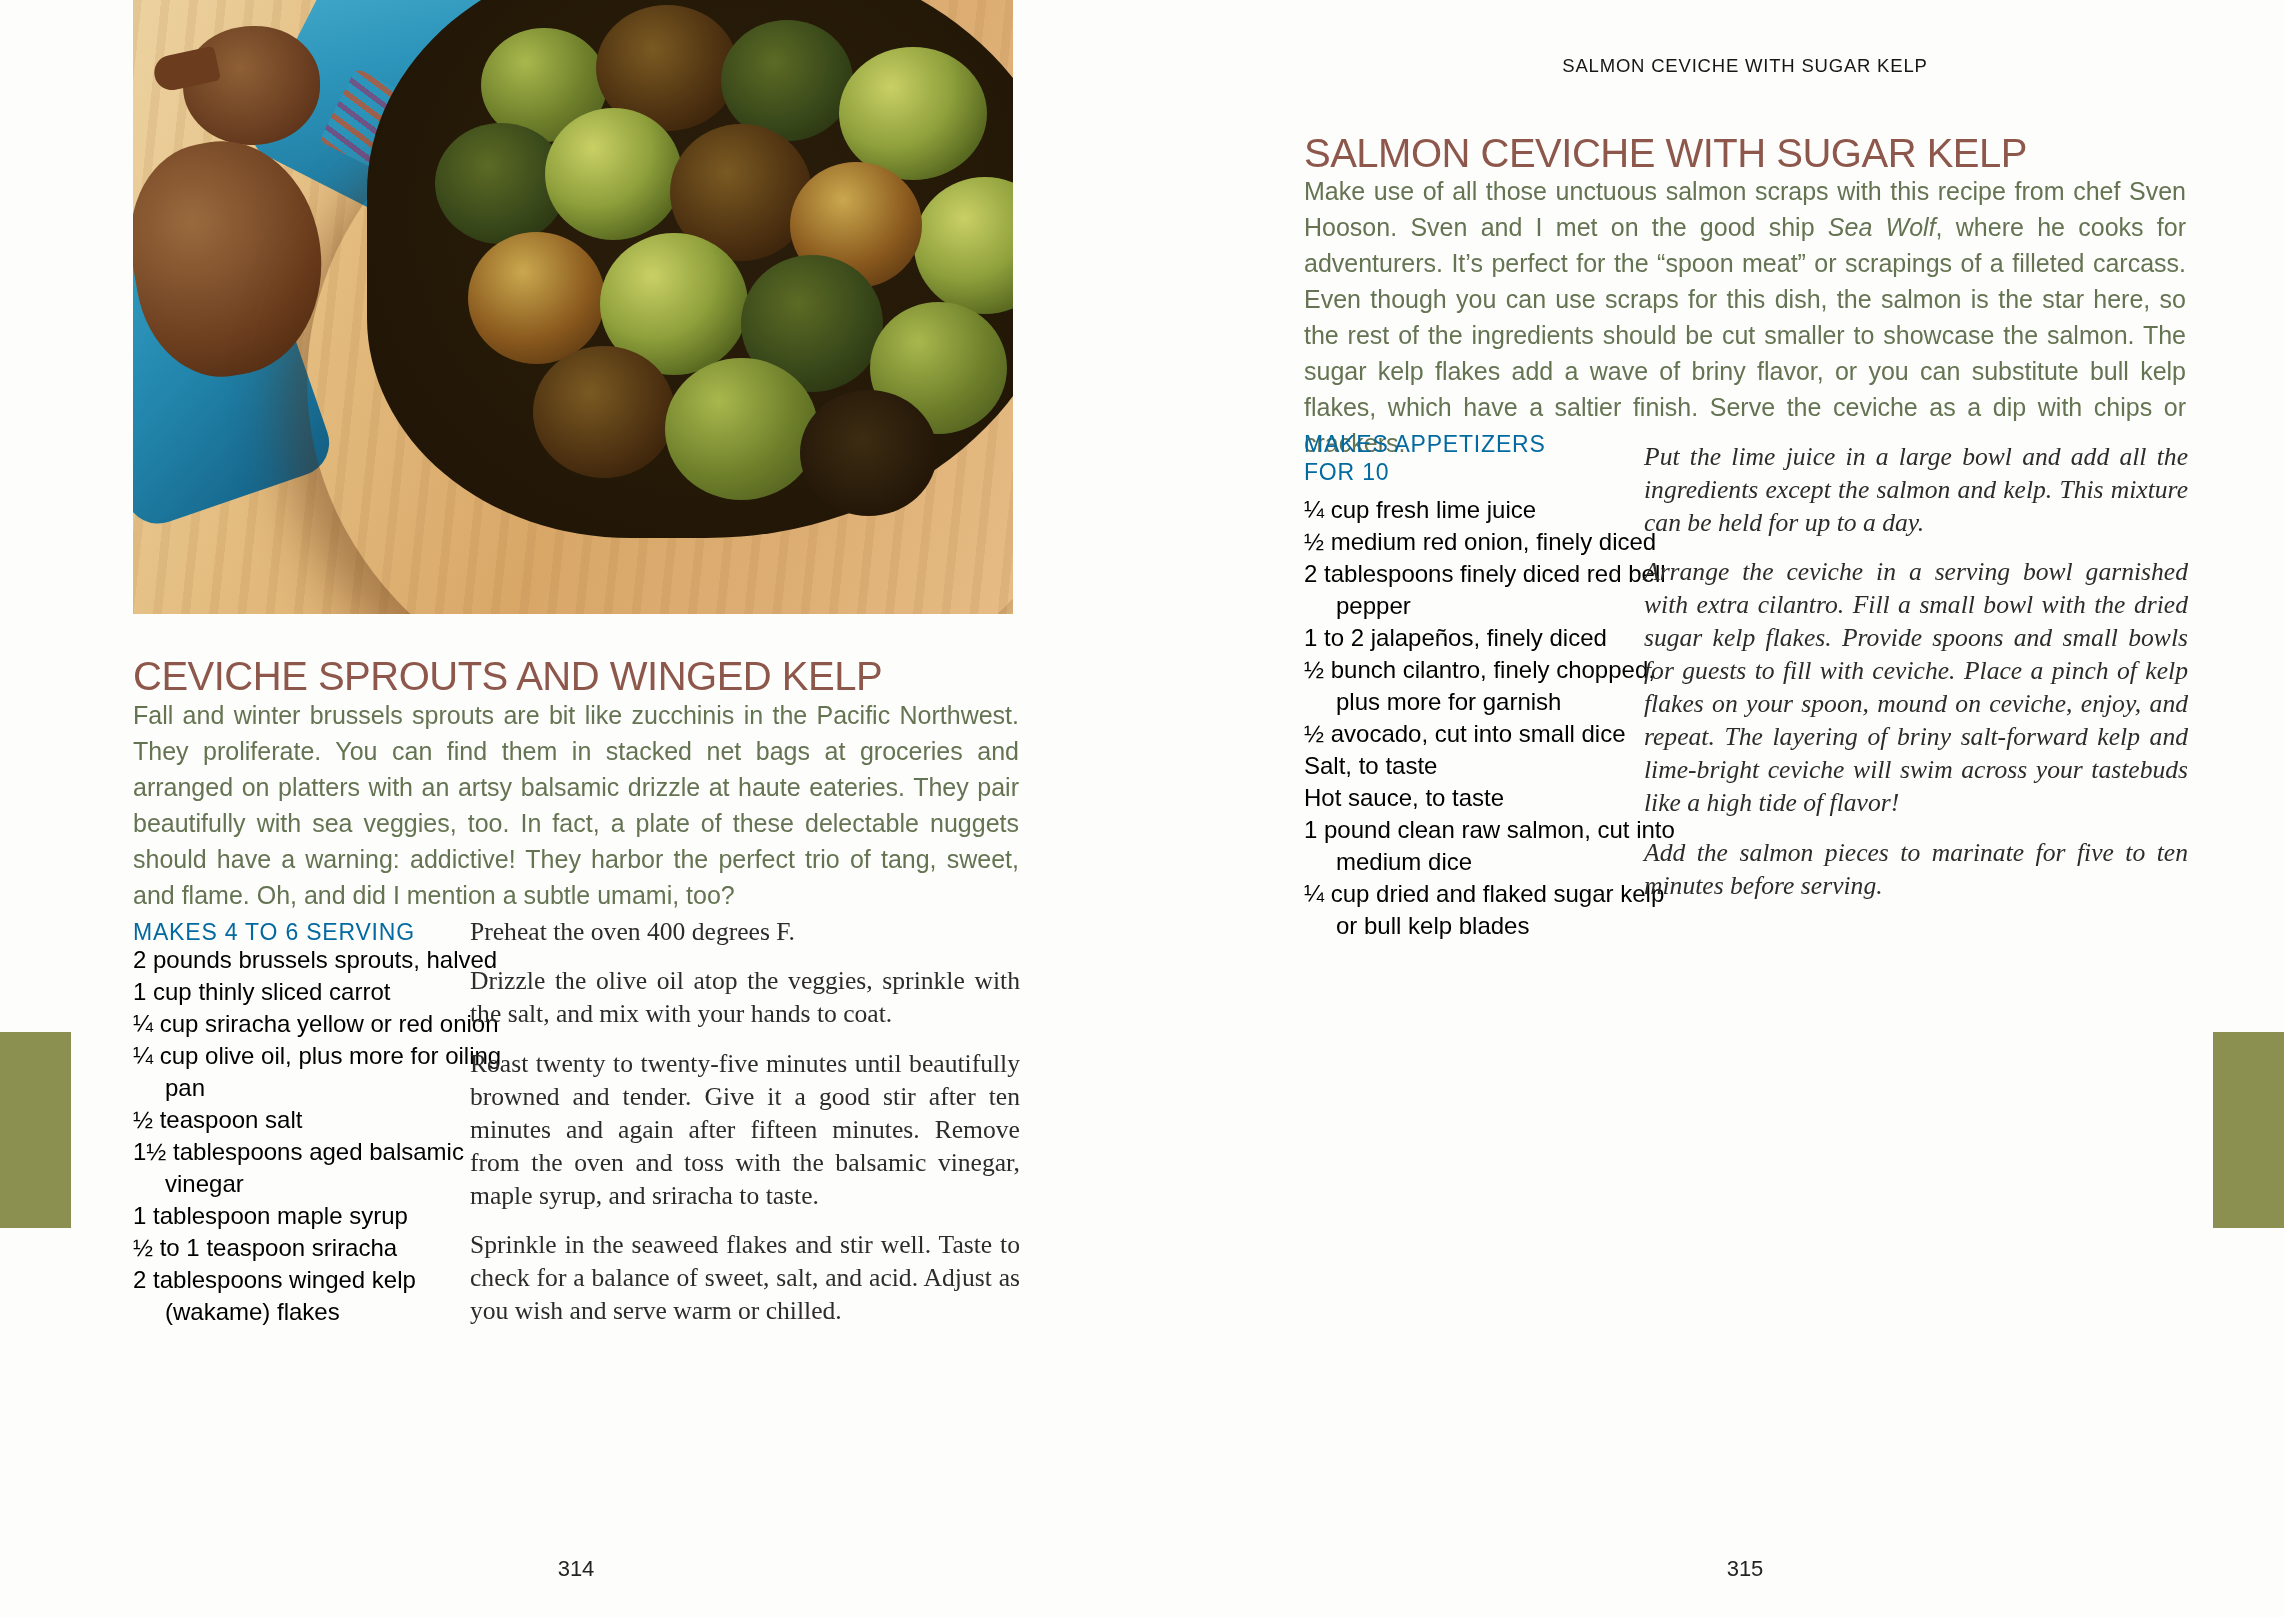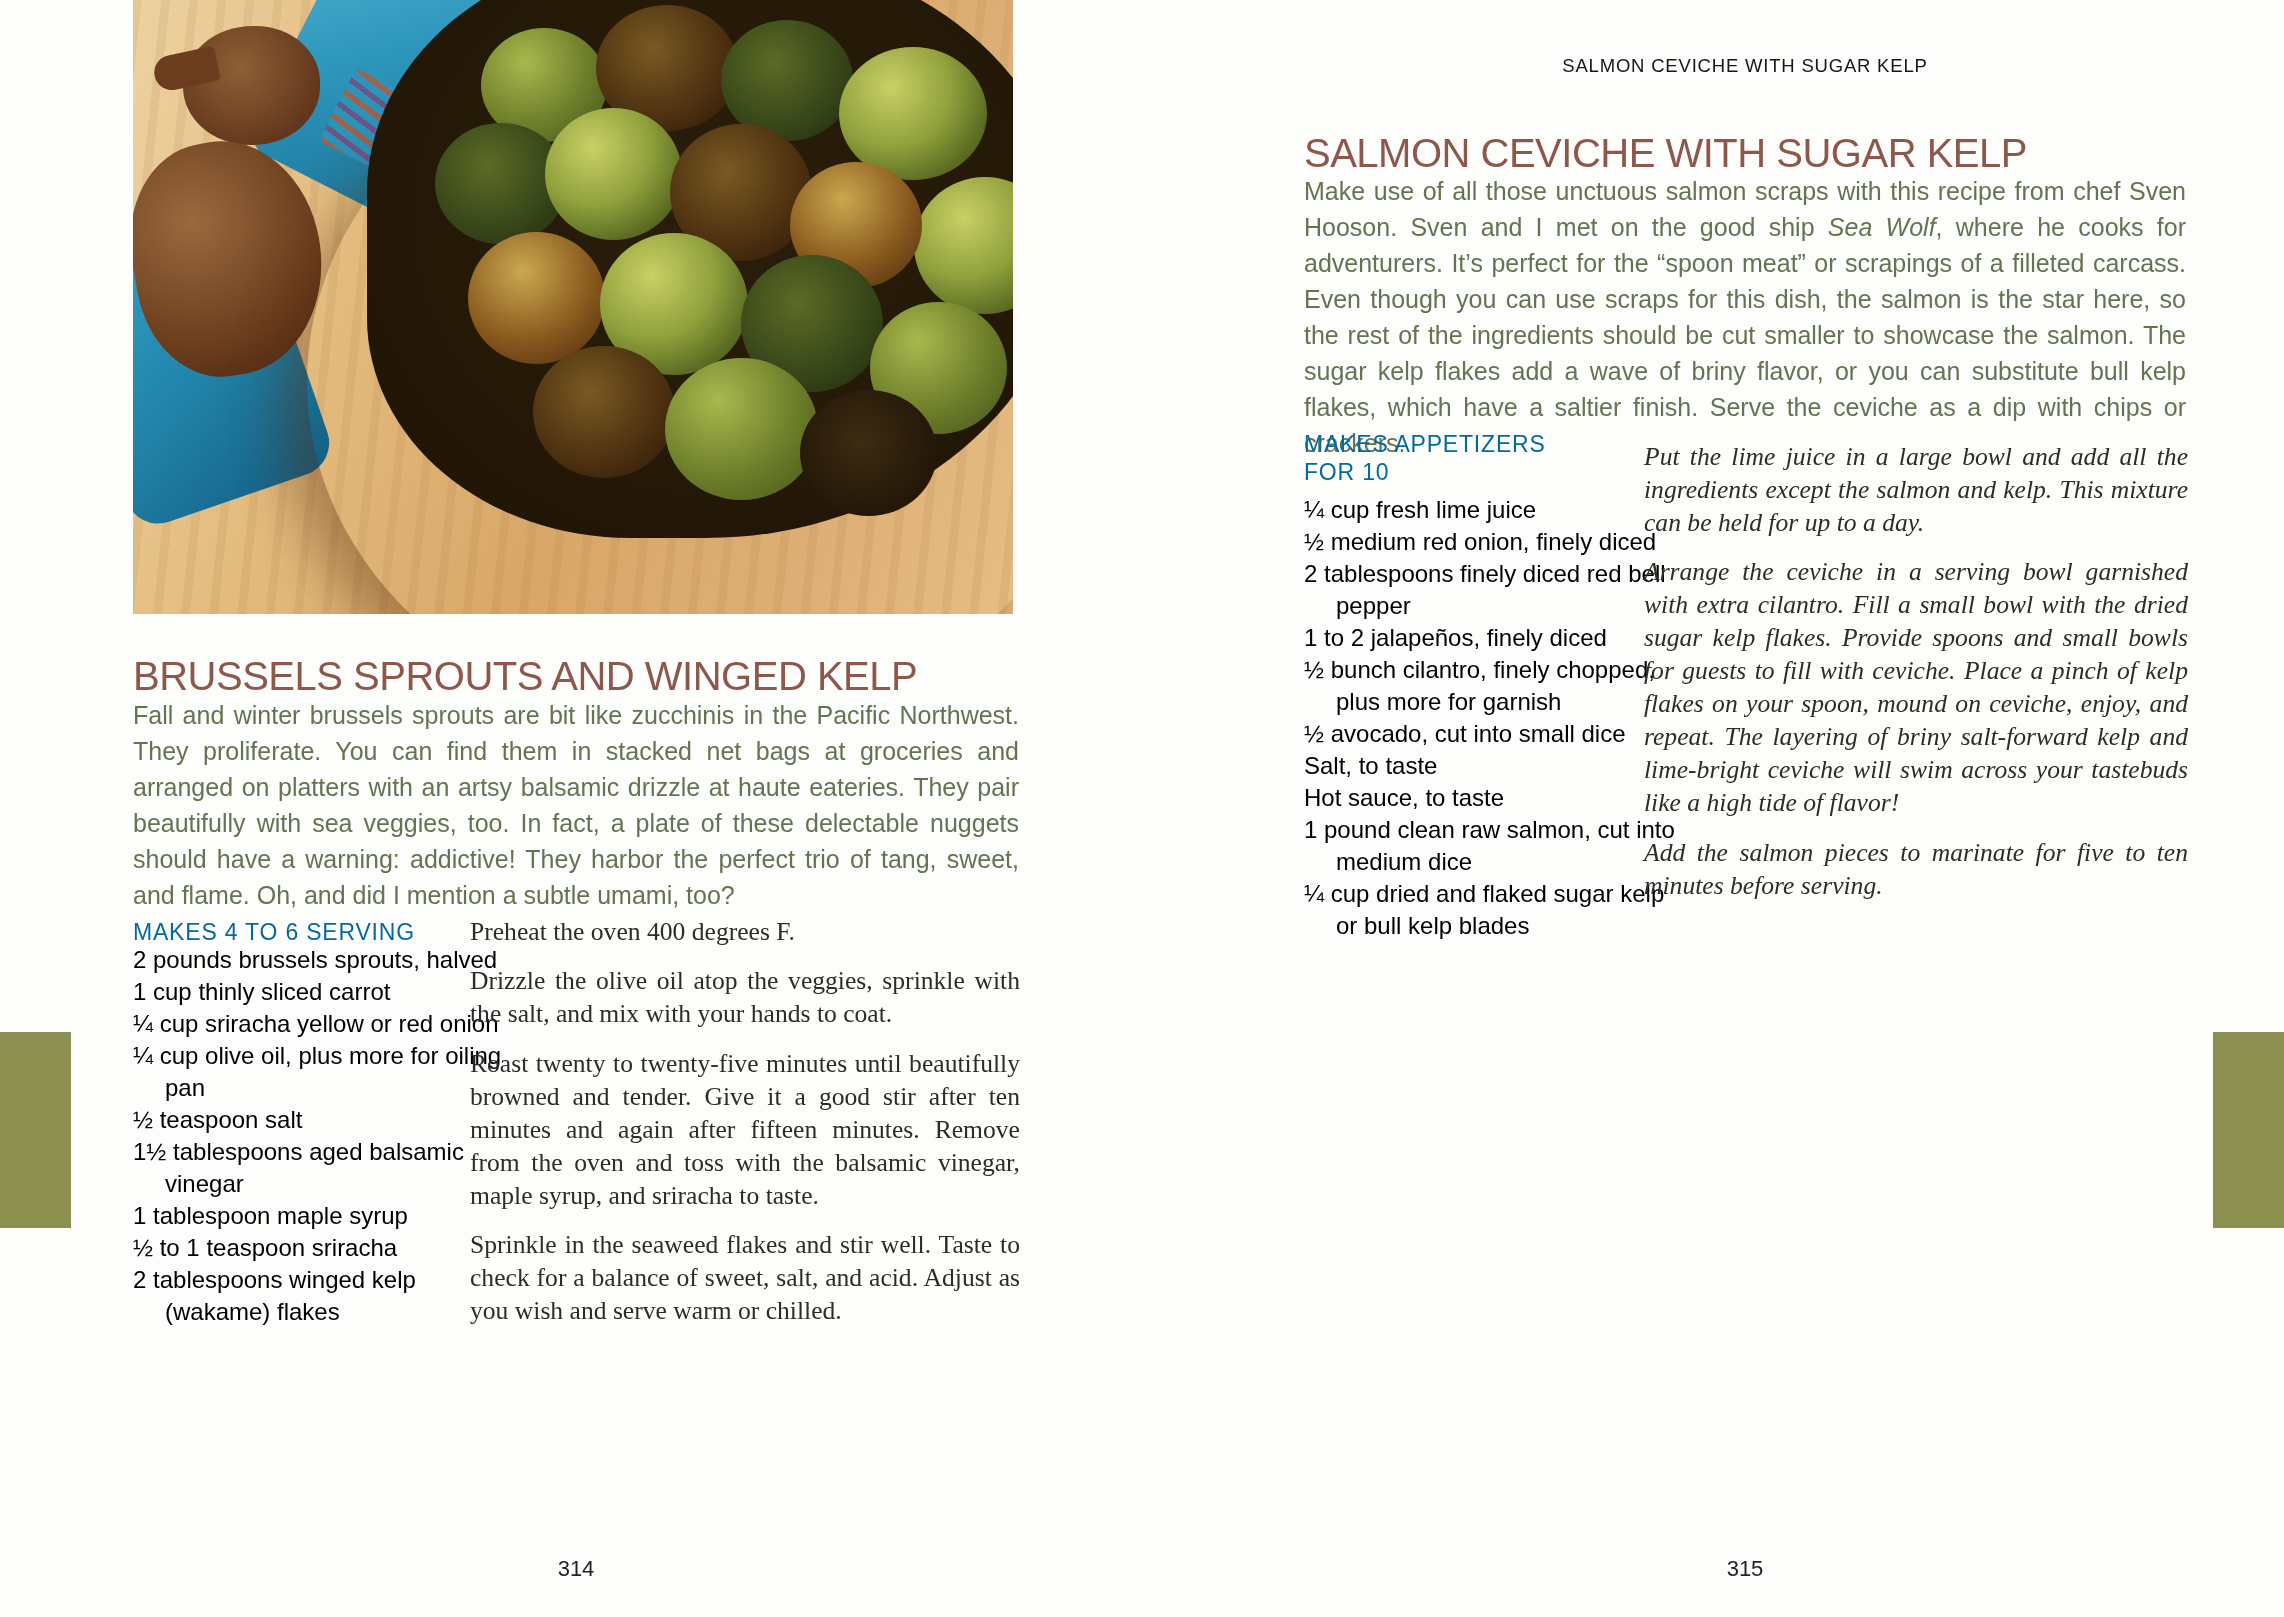--- a/index.html
+++ b/index.html
@@ -147,21 +147,21 @@
     <div class="sp g5 s9"></div>
     <div class="sp g5 s10"></div>
     <div class="sp g1 s11"></div>
     <div class="sp g4 s12"></div>
     <div class="sp g2 s13"></div>
     <div class="sp g3 s14"></div>
     <div class="sp g2 s15"></div>
     <div class="sp g6 s16"></div>
   </div>
 
-  <div class="recipe-title" style="left:133px;top:654px;">BRUSSELS SPROUTS AND WINGED KELP</div>
+  <div class="recipe-title" style="left:133px;top:654px;">CEVICHE SPROUTS AND WINGED KELP</div>
 
   <div class="intro" style="left:133px;top:697px;width:886px;">Fall and winter brussels sprouts are bit like zucchinis in the Pacific Northwest. They proliferate. You can find them in stacked net bags at groceries and arranged on platters with an artsy balsamic drizzle at haute eateries. They pair beautifully with sea veggies, too. In fact, a plate of these delectable nuggets should have a warning: addictive! They harbor the perfect trio of tang, sweet, and flame. Oh, and did I mention a subtle umami, too?</div>
 
   <div class="yield" style="left:133px;top:918px;width:381px;">
     <span>MAKES 4 TO 6 SERVING</span>
   </div>
 
   <ul class="ingredients" style="left:133px;top:944px;width:381px;">
     <li>2 pounds brussels sprouts, halved</li>
     <li>1 cup thinly sliced carrot</li>

